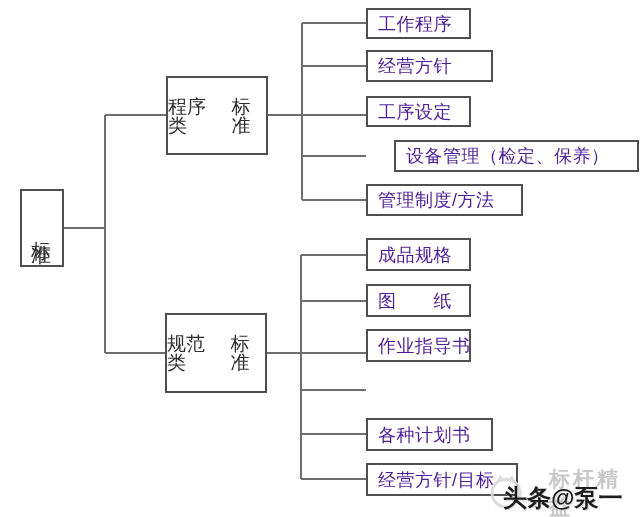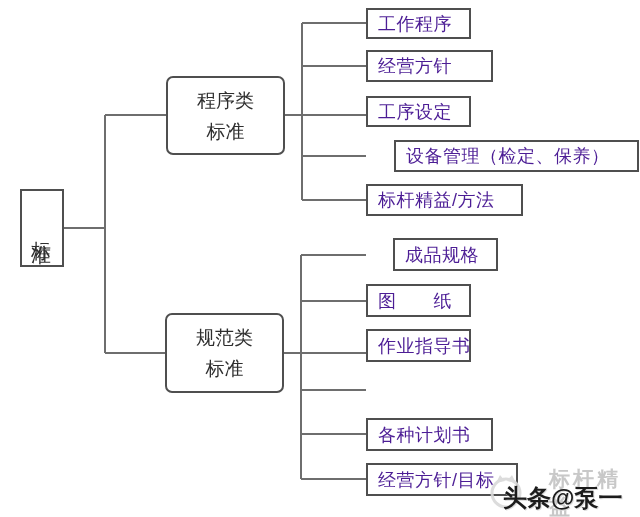--- a/index.html
+++ b/index.html
@@ -39,29 +39,28 @@
     justify-content: center;
   }
   .root-box .vtext {
     writing-mode: vertical-rl;
     text-orientation: upright;
     font-size: 20px;
     letter-spacing: 3px;
     color: #2e2e2e;
   }
   .group-box {
-    width: 119px;
+    width: 102px;
     display: flex;
-    flex-direction: column;
+    flex-direction: row;
     align-items: center;
     justify-content: center;
     gap: 12px;
     font-size: 19px;
     color: #2e2e2e;
-    border-radius: 7px;
   }
   .group-box span { line-height: 1; }
   .leaf-box {
     left: 366px;
     display: flex;
     align-items: center;
     padding-left: 10px;
     font-size: 18px;
     letter-spacing: 0.5px;
     white-space: pre;
@@ -137,23 +136,23 @@
 
   <div class="box group-box" style="left:165px; top:313px; height:80px;">
     <span>规范类</span>
     <span>标准</span>
   </div>
 
   <div class="box leaf-box" style="top:8px; width:105px; height:31px;">工作程序</div>
   <div class="box leaf-box" style="top:50px; width:127px; height:32px;">经营方针</div>
   <div class="box leaf-box" style="top:96px; width:105px; height:31px;">工序设定</div>
   <div class="box leaf-box" style="top:140px; width:245px; height:32px;margin-left:28px;">设备管理（检定、保养）</div>
-  <div class="box leaf-box" style="top:184px; width:157px; height:32px;">标杆精益/方法</div>
+  <div class="box leaf-box" style="top:184px; width:157px; height:32px;">管理制度/方法</div>
 
-  <div class="box leaf-box" style="top:238px; width:105px; height:33px;margin-left:27px;">成品规格</div>
+  <div class="box leaf-box" style="top:238px; width:105px; height:33px;">成品规格</div>
   <div class="box leaf-box" style="top:284px; width:105px; height:33px;">图　　纸</div>
   <div class="box leaf-box" style="top:329px; width:105px; height:33px;">作业指导书</div>
   <div class="box leaf-box" style="top:418px; width:127px; height:33px;">各种计划书</div>
   <div class="box leaf-box" style="top:463px; width:152px; height:33px;">经营方针/目标</div>
 
   <svg class="wm-logo" viewBox="0 0 40 40" xmlns="http://www.w3.org/2000/svg">
     <circle cx="20" cy="22" r="14" fill="none" stroke="#d9d9d9" stroke-width="3"></circle>
     <path d="M10 12 L14 4 L19 10 Z" fill="#d9d9d9"></path>
     <path d="M30 12 L26 4 L21 10 Z" fill="#d9d9d9"></path>
   </svg>

